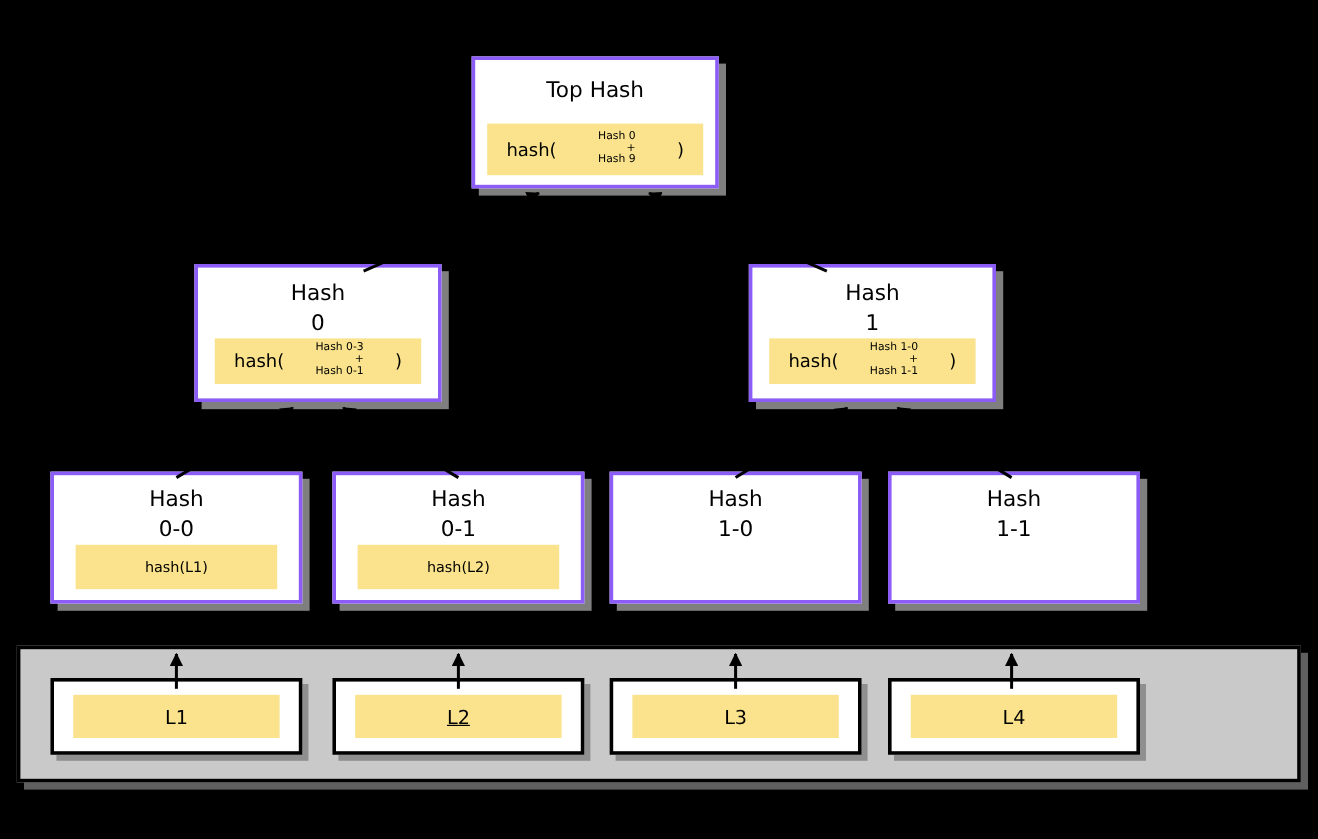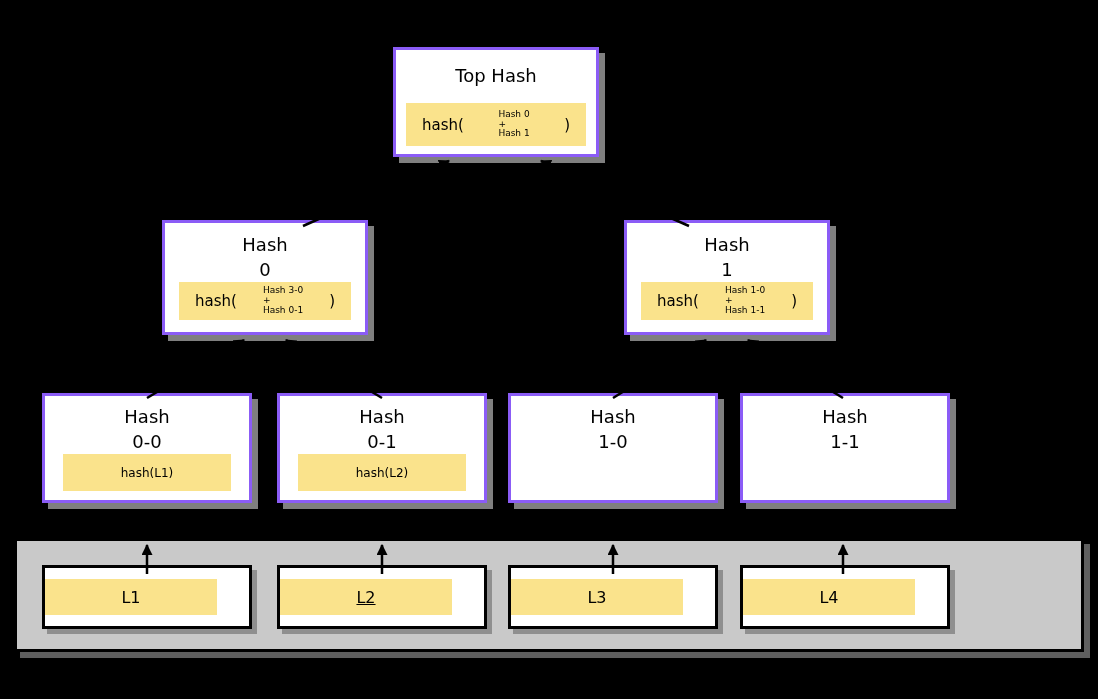--- a/index.html
+++ b/index.html
@@ -33,21 +33,21 @@
     background: #fae38c;
     display: flex;
     align-items: center;
     justify-content: space-between;
     margin-top: auto;
   }
   .pill .fn { font-size: 15px; }
   .operand-stack {
     display: flex;
     flex-direction: column;
-    align-items: flex-start;
+    align-items: flex-end;
     font-size: 9px;
     line-height: 1.1;
   }
   .pill-simple {
     justify-content: center;
     font-size: 12px;
   }
 
   #node-top { left: 393px; top: 47px;  width: 206px; height: 110px; padding: 13px 10px 8px; }
   #node-h0  { left: 162px; top: 220px; width: 206px; height: 115px; padding: 9px 14px 12px; }
@@ -77,20 +77,21 @@
   }
   .data-block {
     position: absolute;
     top: 565px;
     width: 210px; height: 64px;
     background: #ffffff;
     border: 3px solid #000000;
     box-shadow: 5px 5px 0 #8f8f8f;
     display: flex;
     align-items: center;
+    justify-content: center;
     z-index: 10;
   }
   #block-l1 { left: 42px; }
   #block-l2 { left: 277px; text-decoration: underline; }
   #block-l3 { left: 508px; }
   #block-l4 { left: 740px; }
   .data-block .pill {
     margin: 0;
     width: 172px; height: 36px;
     justify-content: center;
@@ -108,32 +109,32 @@
 </head>
 <body>
 
 <div class="node" id="node-top">
   <div class="node-title">Top Hash</div>
   <div class="pill">
     <span class="fn">hash(</span>
     <span class="operand-stack">
       <span>Hash 0</span>
       <span>+</span>
-      <span>Hash 1</span>
+      <span>Hash 9</span>
     </span>
     <span class="fn">)</span>
   </div>
 </div>
 
 <div class="node" id="node-h0">
   <div class="node-title"><span>Hash</span><br><span>0</span></div>
   <div class="pill">
     <span class="fn">hash(</span>
     <span class="operand-stack">
-      <span>Hash 3-0</span>
+      <span>Hash 0-3</span>
       <span>+</span>
       <span>Hash 0-1</span>
     </span>
     <span class="fn">)</span>
   </div>
 </div>
 
 <div class="node" id="node-h1">
   <div class="node-title"><span>Hash</span><br><span>1</span></div>
   <div class="pill">

